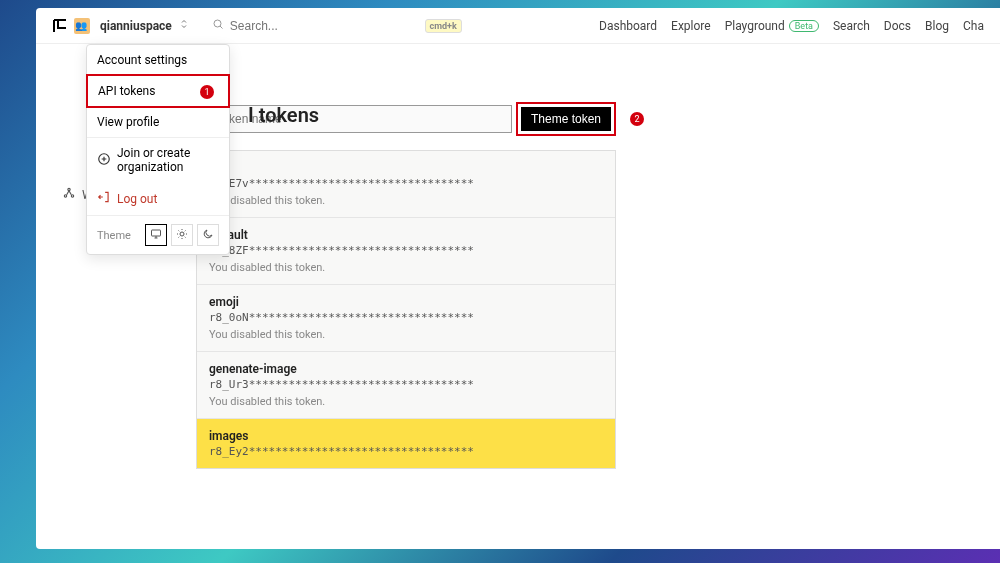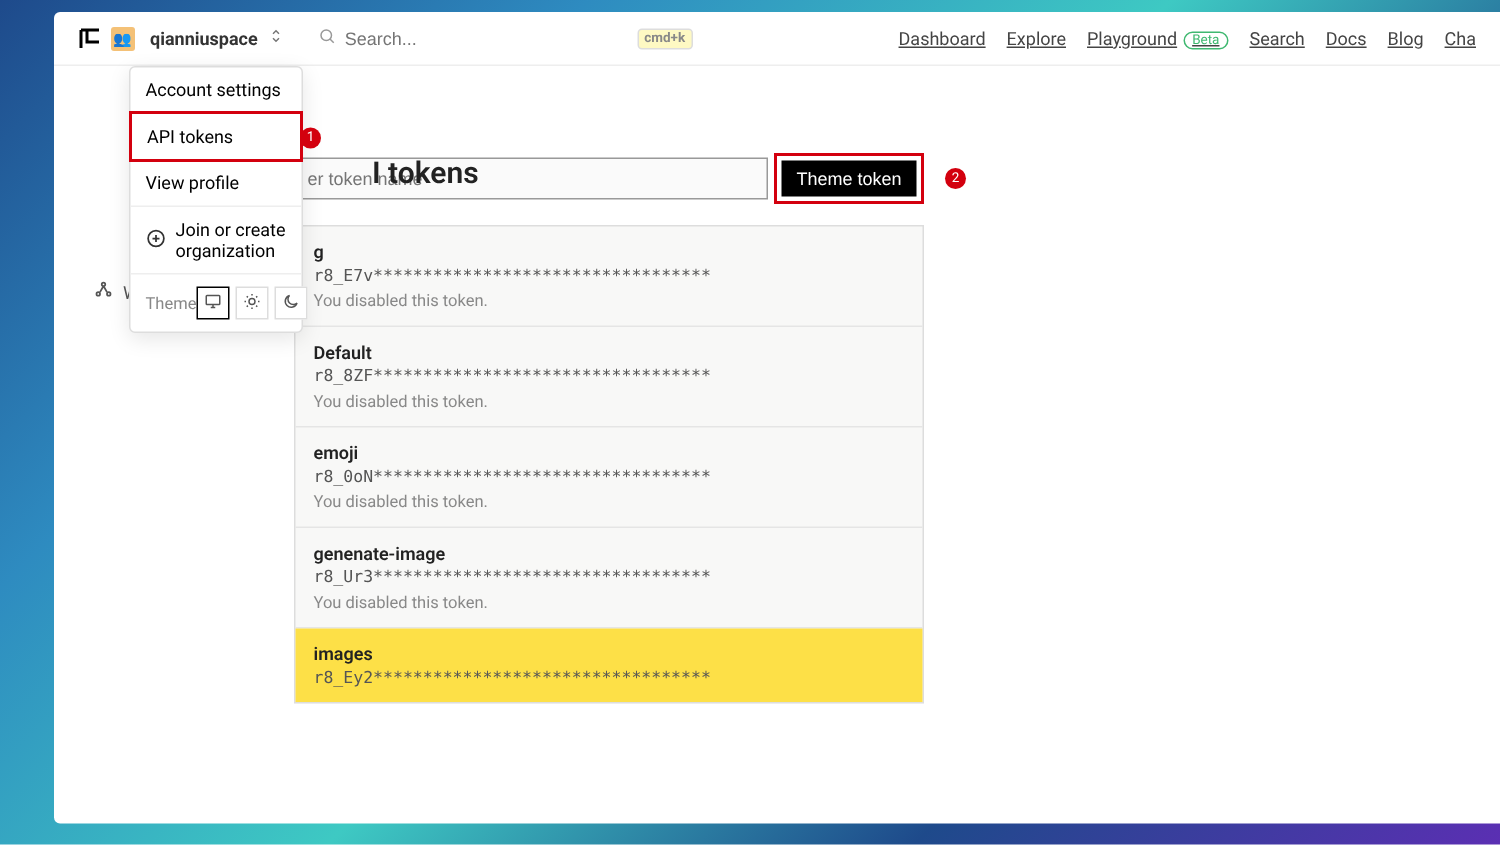--- a/index.html
+++ b/index.html
@@ -67,25 +67,24 @@
     background: #fef9c3;
     border-radius: 3px;
     font-size: 9px;
     padding: 1px 4px;
     color: #888;
     font-weight: bold;
   }
   .topnav {
     margin-left: auto;
     display: flex;
-    align-items: flex-end;
+    align-items: center;
     gap: 14px;
     font-size: 12px;
     color: #444;
-    text-decoration: underline;
   }
   .beta-pill {
     border: 1px solid #3fb870;
     color: #3fb870;
     border-radius: 10px;
     font-size: 9px;
     padding: 0px 5px;
     margin-left: -10px;
   }
   .layout {
@@ -166,21 +165,21 @@
     font-size: 11px;
     color: #555;
     margin-top: 2px;
   }
   .token-note { font-size: 11px; color: #888; margin-top: 4px;}
   
   .dropdown {
     position: absolute;
     top: 36px;
     left: 50px;
-    width: 116px;
+    width: 144px;
     background: #fff;
     border: 1px solid #ddd;
     border-radius: 4px;
     box-shadow: 0 4px 14px rgba(0,0,0,0.1);
     font-size: 12px;
     z-index: 50;
   }
   .dd-item {
     padding: 8px 10px;
     cursor: pointer;
@@ -290,20 +289,28 @@
     </div>
     <div class="dd-sep"></div>
     <div class="dd-item">
       <span>
         <svg viewBox="0 0 24 24" fill="none" stroke="#333" stroke-width="2">
             <circle cx="12" cy="12" r="9"></circle>
             <path d="M12 8v8M8 12h8"></path>
           </svg>
       </span>
       <span>Join or create organization</span>
+    </div>
+    <div class="dd-item logout">
+      <span>
+        <svg viewBox="0 0 24 24" fill="none" stroke="#c0392b" stroke-width="2">
+            <path d="M14 4h5v16h-5M10 12H3M6 9l-3 3 3 3"></path>
+          </svg>
+      </span>
+      <span>Log out</span>
     </div>
     <div class="dd-sep"></div>
     <div class="theme-row">
       <span>Theme</span>
       <div class="theme-btns">
         <button class="active">
           <span><svg viewBox="0 0 24 24" fill="none" stroke="currentColor" stroke-width="2">
                 <rect x="3" y="4" width="18" height="12" rx="1"></rect>
                 <path d="M9 20h6M12 16v4"></path>
               </svg></span>

